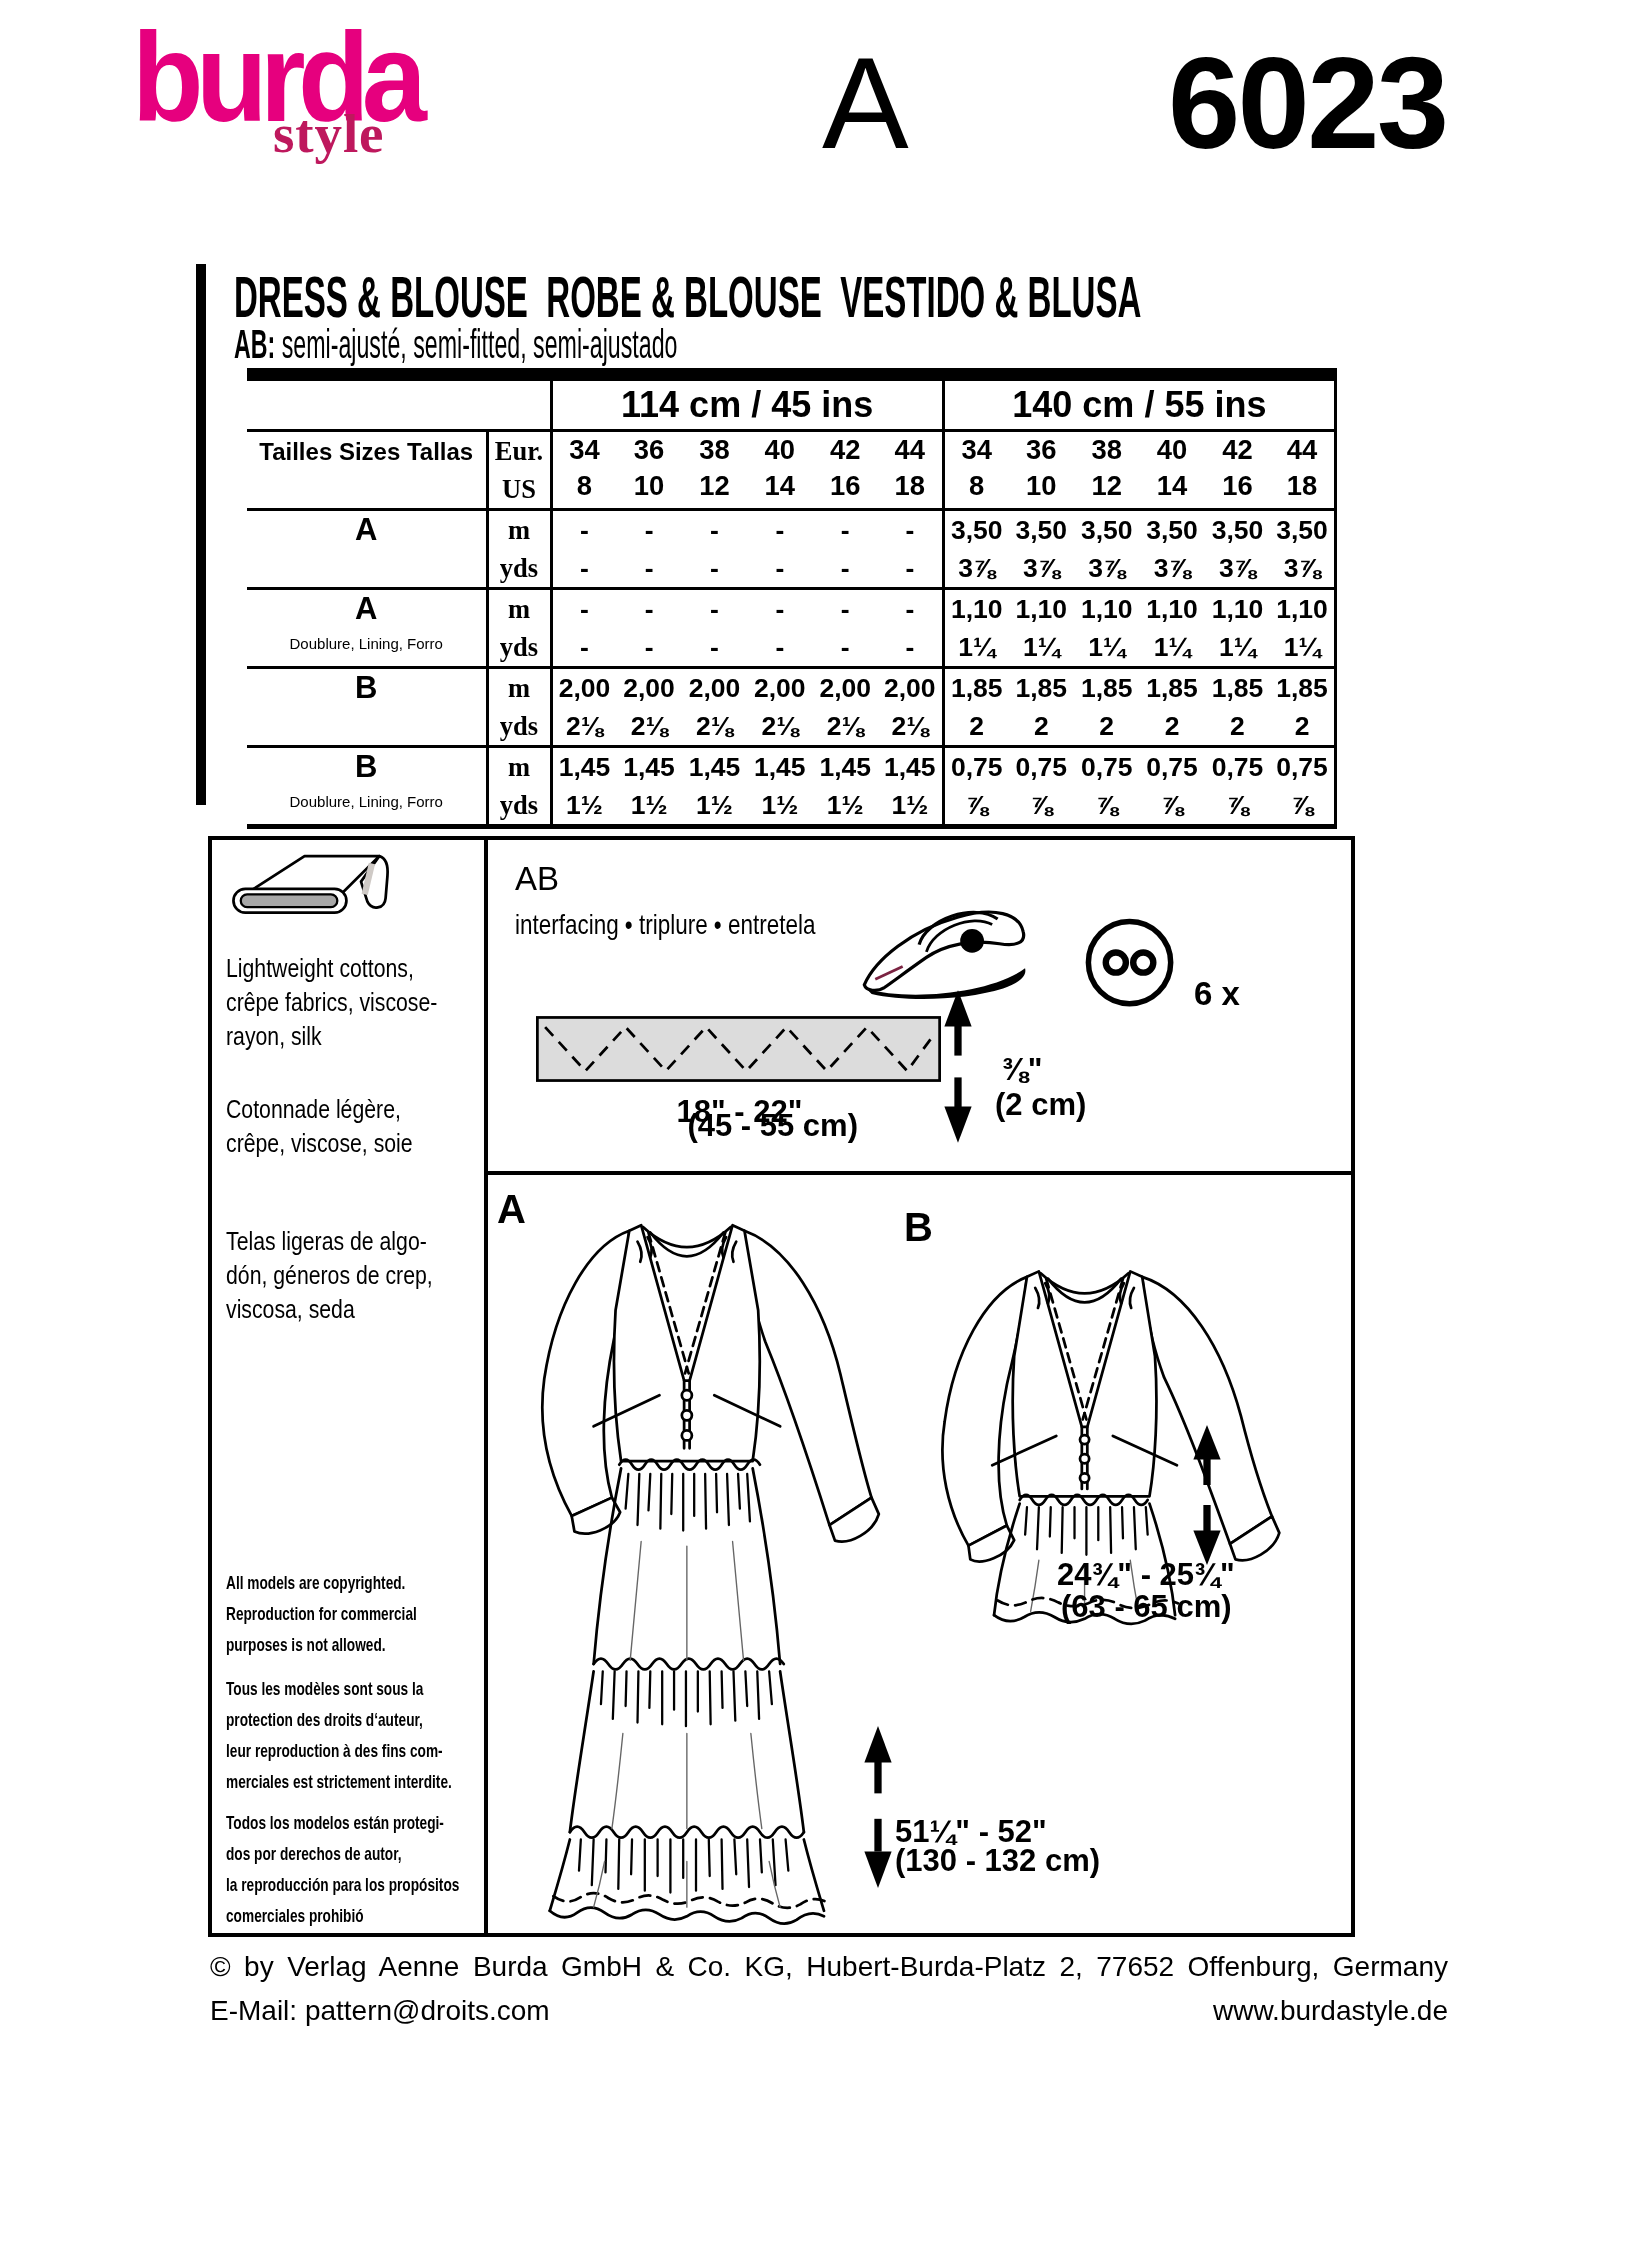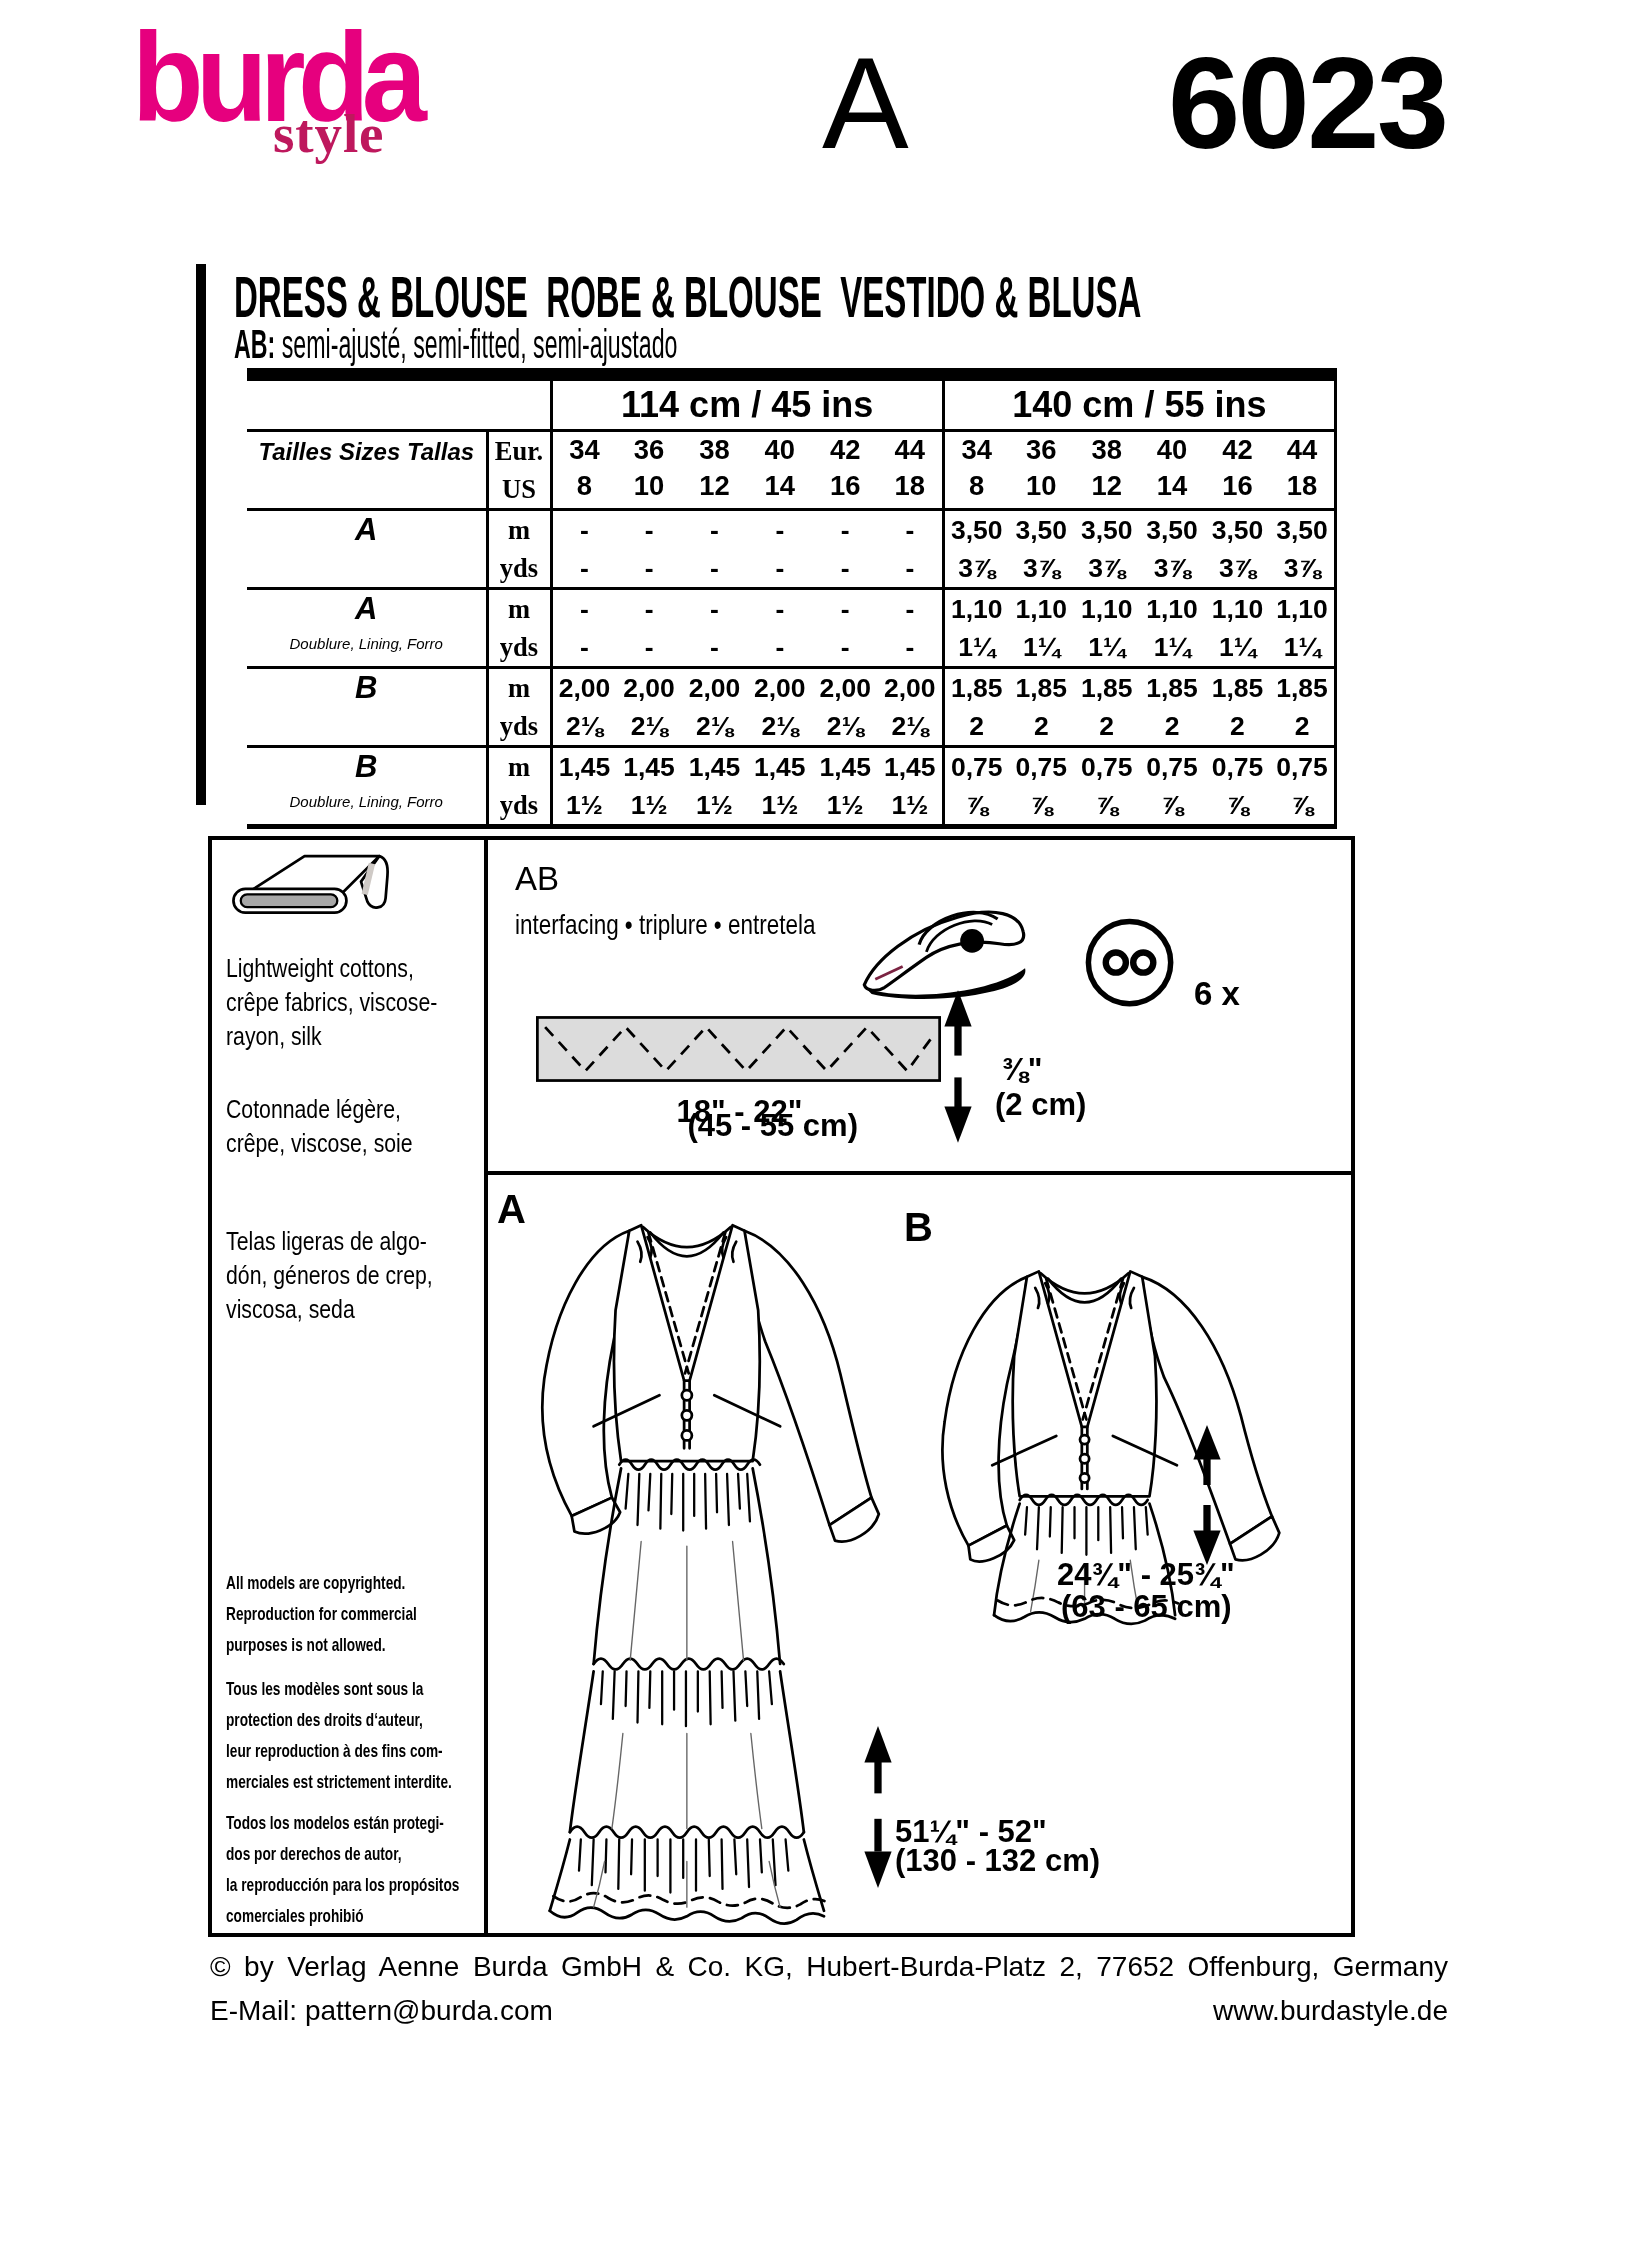--- a/index.html
+++ b/index.html
@@ -25,21 +25,21 @@
 
   
   .table-wrap{left:247px;top:368px;width:1090px;}
   .topbar{width:100%;height:12.8px;background:#000;}
   table.ytable{border-collapse:collapse;table-layout:fixed;width:100%;}
   .ytable td{padding:0;margin:0;text-align:center;font-weight:bold;font-size:26.5px;
              line-height:38px;vertical-align:top;}
   .h1 td{border-bottom:3.7px solid #000;height:46px;font-size:36px;line-height:48px;}
   .h2 td{border-bottom:3.7px solid #000;height:71px;}
   .h2 .szcell div{line-height:36px;font-size:27.4px;}
-  .lblcell{text-align:left;padding-left:9.1px;font-style:italic;}
+  .lblcell{text-align:left;padding-left:9.1px;}
   .h2 .lblcell{font-size:24px;line-height:40px;}
   .unitcell{text-align:right;padding-right:8.2px;font-size:28px;font-family:Liberation Serif, serif;}
   .vleft{border-left:3.7px solid #000;}
   .vright{border-right:3.7px solid #000;}
   .rowlabel{font-size:31px;line-height:38px;}
   .rowsub{font-size:15px;line-height:31px;font-weight:normal;text-align:center;}
   .rowsub:empty{display:none;}
   tr.ryds td{border-bottom:3.7px solid #000;}
   td.bb{border-bottom:3.7px solid #000;}
   tr.rlast td{border-bottom:5.5px solid #000;}
@@ -443,16 +443,16 @@
         <rect x="18" y="104" width="8" height="36"></rect>
         <polygon points="22,180 7,140 37,140"></polygon>
       </g>
   </svg>
   <div class="abs dim" style="left:683px;top:974px">51¼" - 52"</div>
   <div class="abs dim" style="left:683px;top:1003px">(130 - 132 cm)</div>
 </div>
 
 <div class="abs footer1">© by Verlag Aenne Burda GmbH &amp; Co. KG, Hubert-Burda-Platz 2, 77652 Offenburg, Germany</div>
 <div class="abs footer2">
-  <span>E-Mail: pattern@burda.com</span>
+  <span>E-Mail: pattern@droits.com</span>
   <span>www.burdastyle.de</span>
 </div>
 
 
 </body></html>

